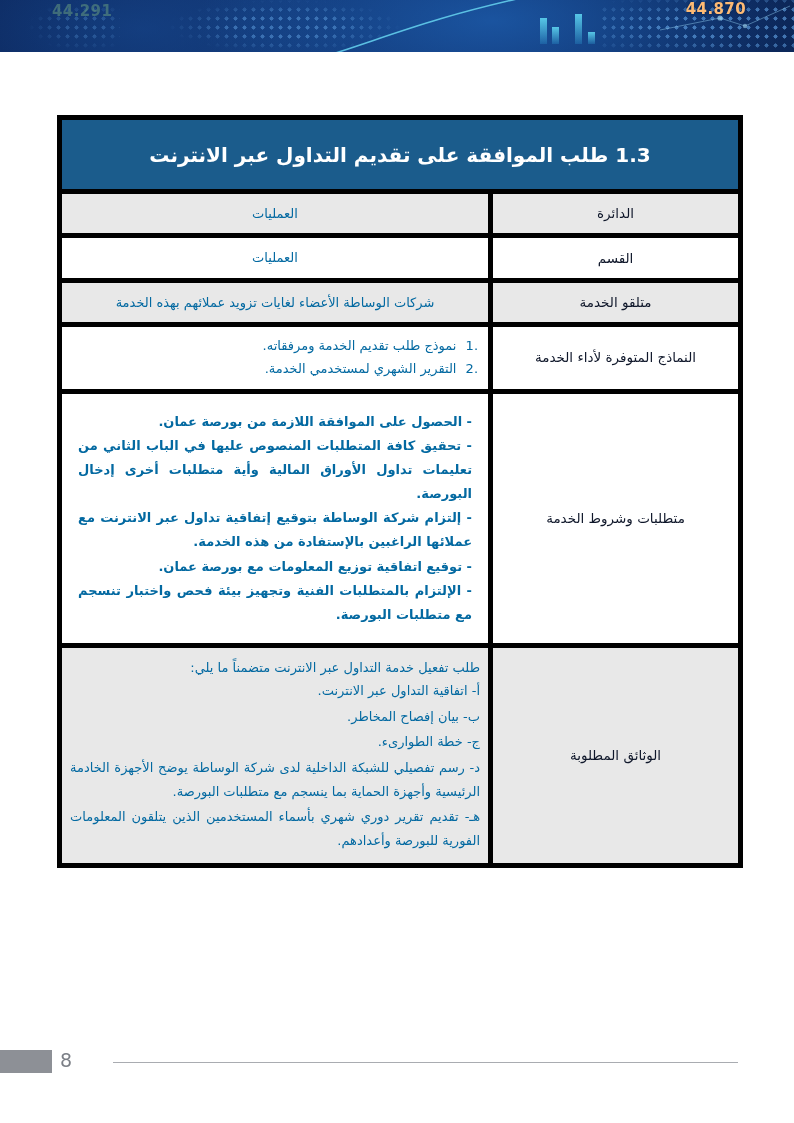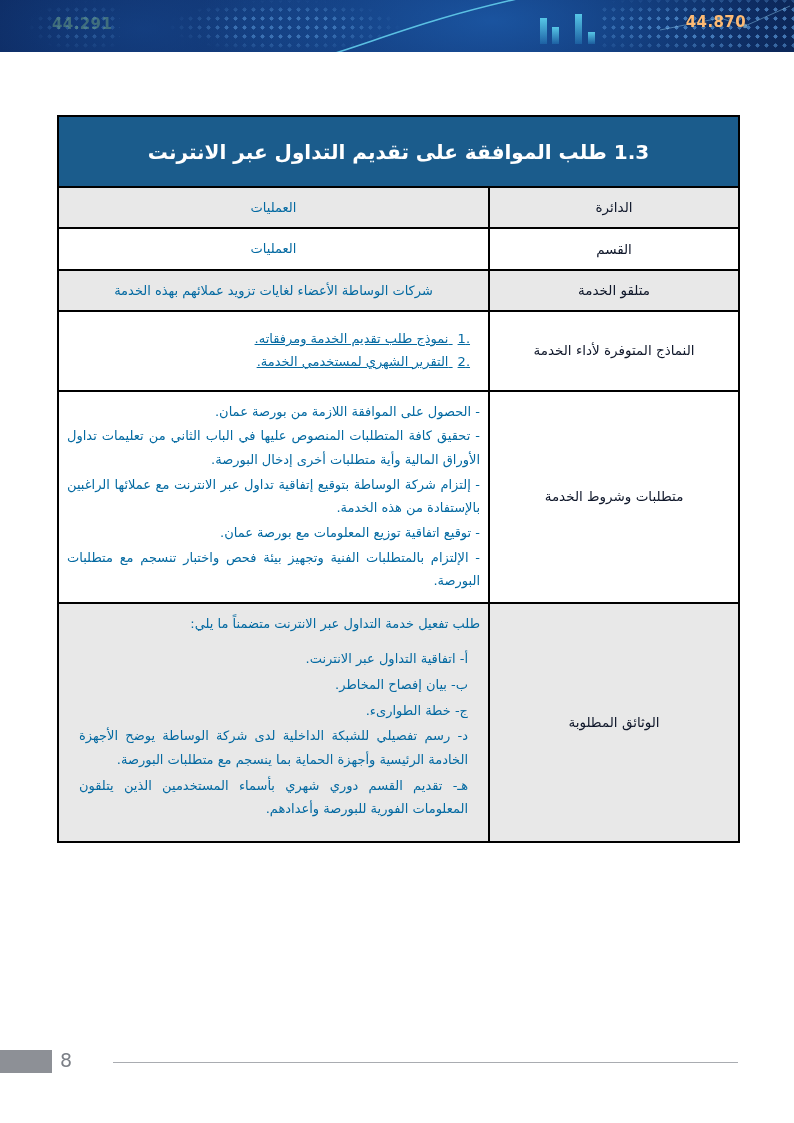--- a/index.html
+++ b/index.html
@@ -59,37 +59,36 @@
     background: linear-gradient(180deg, rgba(90,205,235,0.95), rgba(40,140,200,0.35));
     width: 7px;
   }
   .banner-num {
     position: absolute;
     font-family: "DejaVu Sans", "Liberation Sans", sans-serif;
     font-weight: bold;
     font-size: 15px;
     letter-spacing: 0.4px;
     direction: ltr;
-    margin-top: 13px;
   }
   .num-right { right: 48px; top: 0; color: #fdba74; text-shadow: 0 0 3px rgba(0,0,0,0.35); }
   .num-left  { left: 52px;  top: 2px; color: rgba(120,175,130,0.45); }
 
   
   .doc-table {
     position: absolute;
     left: 57px;
     top: 115px;
     width: 681px;
     border-collapse: collapse;
     table-layout: fixed;
     direction: rtl;
   }
   .doc-table td, .doc-table th {
-    border: 2px solid #000000;
+    border: 5px solid #000000;
     vertical-align: middle;
     padding: 8px;
   }
   .tbl-title {
     background: #1b5c8c;
     color: #ffffff;
     font-size: 20px;
     font-weight: bold;
     text-align: center;
     height: 53px;
@@ -115,56 +114,56 @@
     line-height: 1.8;
   }
   .cell-value.justify {
     text-align: justify;
     text-align-last: center;
   }
   tr.shade td { background: #e8e8e8; }
   tr.plain td { background: #ffffff; }
 
   ol.numlist {
+    margin: 0;
+    padding: 0;
+    list-style: none;
+    text-align: right;
+  }
+  ol.numlist li {
+    font-size: 13px;
+    line-height: 1.75;
+    padding-right: 2px;
+  }
+  ol.numlist li .mk { margin-left: 5px; }
+
+  ul.dashlist {
     margin: 8px;
     padding: 0;
     list-style: none;
-    text-align: right;
-    text-decoration: underline;
-  }
-  ol.numlist li {
-    font-size: 13px;
-    line-height: 1.75;
-    padding-right: 2px;
-  }
-  ol.numlist li .mk { margin-left: 5px; }
-
-  ul.dashlist {
-    margin: 0;
-    padding: 0;
-    list-style: none;
+    font-weight: bold;
   }
   ul.dashlist li {
     font-size: 13px;
     line-height: 1.82;
     text-align: justify;
     text-align-last: right;
     margin-bottom: 1px;
   }
   ul.dashlist li::before {
     content: "- ";
   }
 
   .doclead {
     text-align: right;
     font-size: 13px;
     line-height: 1.8;
   }
   ul.letterlist {
-    margin: 12px;
+    margin: 0;
     padding: 0;
     list-style: none;
   }
   ul.letterlist li {
     font-size: 13px;
     line-height: 1.82;
     text-align: justify;
     text-align-last: right;
     margin-bottom: 2px;
   }
@@ -280,21 +279,21 @@
 
     <tr class="shade">
       <td class="cell-label">الوثائق المطلوبة</td>
       <td class="cell-value">
         <div class="doclead">طلب تفعيل خدمة التداول عبر الانترنت متضمناً ما يلي:</div>
         <ul class="letterlist">
           <li>أ- اتفاقية التداول عبر الانترنت.</li>
           <li>ب- بيان إفصاح المخاطر.</li>
           <li>ج- خطة الطوارىء.</li>
           <li>د- رسم تفصيلي للشبكة الداخلية لدى شركة الوساطة يوضح الأجهزة الخادمة الرئيسية وأجهزة الحماية بما ينسجم مع متطلبات البورصة.</li>
-          <li>هـ- تقديم القسم دوري شهري بأسماء المستخدمين الذين يتلقون المعلومات الفورية للبورصة وأعدادهم.</li>
+          <li>هـ- تقديم تقرير دوري شهري بأسماء المستخدمين الذين يتلقون المعلومات الفورية للبورصة وأعدادهم.</li>
         </ul>
       </td>
     </tr>
 
   </tbody>
 </table>
 
 <div class="footer-block"></div>
 <div class="footer-page">8</div>
 <div class="footer-rule"></div>

